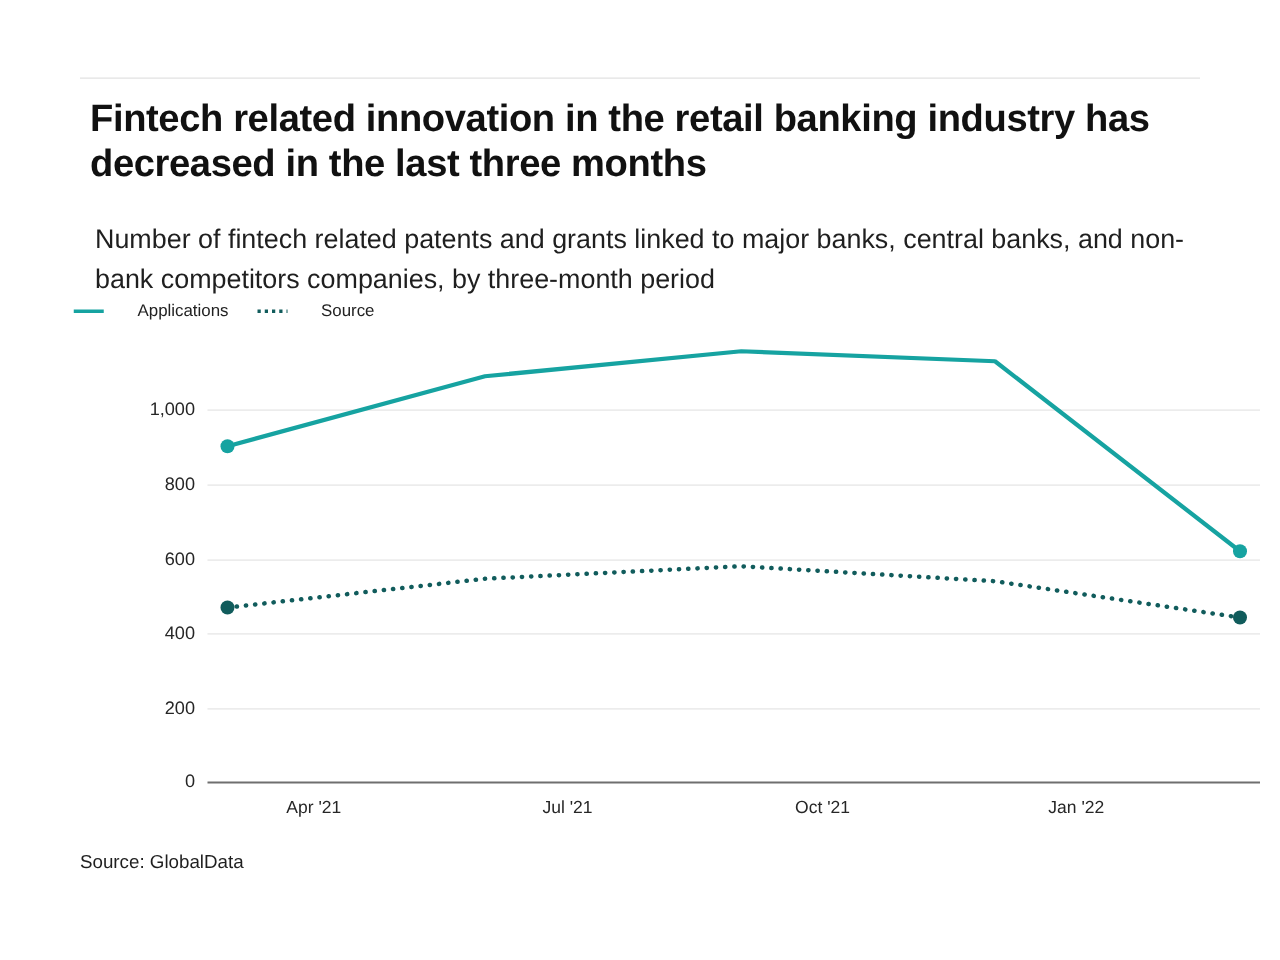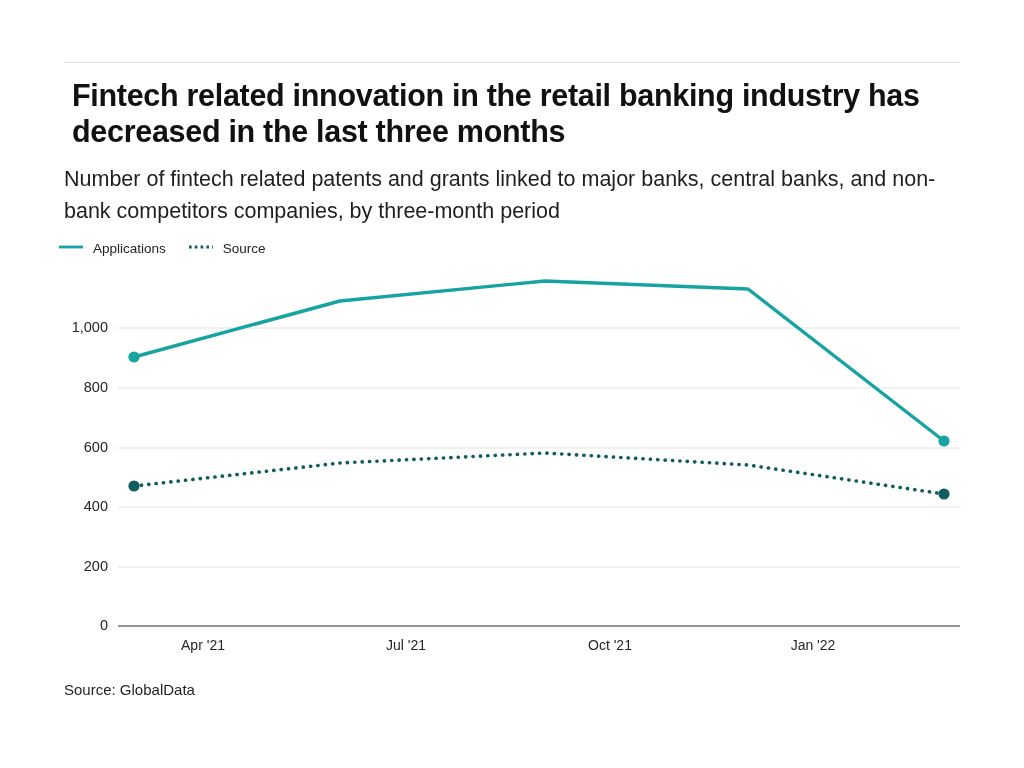--- a/index.html
+++ b/index.html
@@ -43,52 +43,53 @@
   }
   .subhead {
     position: absolute;
     left: 64px;
     top: 163px;
     width: 895px;
     font-size: 21.5px;
     line-height: 1.5;
     font-weight: 400;
     color: #1f1f1f;
-    margin: 0;
+    margin: 12px;
   }
   .legend {
     position: absolute;
     left: 58px;
     top: 241px;
     display: flex;
     align-items: center;
     gap: 22px;
   }
   .legend-entry {
     display: flex;
-    align-items: flex-start;
-    gap: 9px;
+    align-items: center;
+    gap: 26px;
   }
   .legend-swatch {
     display: block;
     width: 26px;
     height: 12px;
   }
   .legend-label {
     font-size: 13.5px;
     color: #222222;
     white-space: nowrap;
   }
   .chart-wrap {
     position: absolute;
     left: 0;
     top: 0;
     width: 904px;
     height: 768px;
     pointer-events: none;
+    padding-left: 48px;
   }
   .chart-svg {
     display: block;
     width: 1024px;
     height: 768px;
   }
   .ytick-label {
     font-family: "Liberation Sans", sans-serif;
     font-size: 14.5px;
     fill: #262626;

